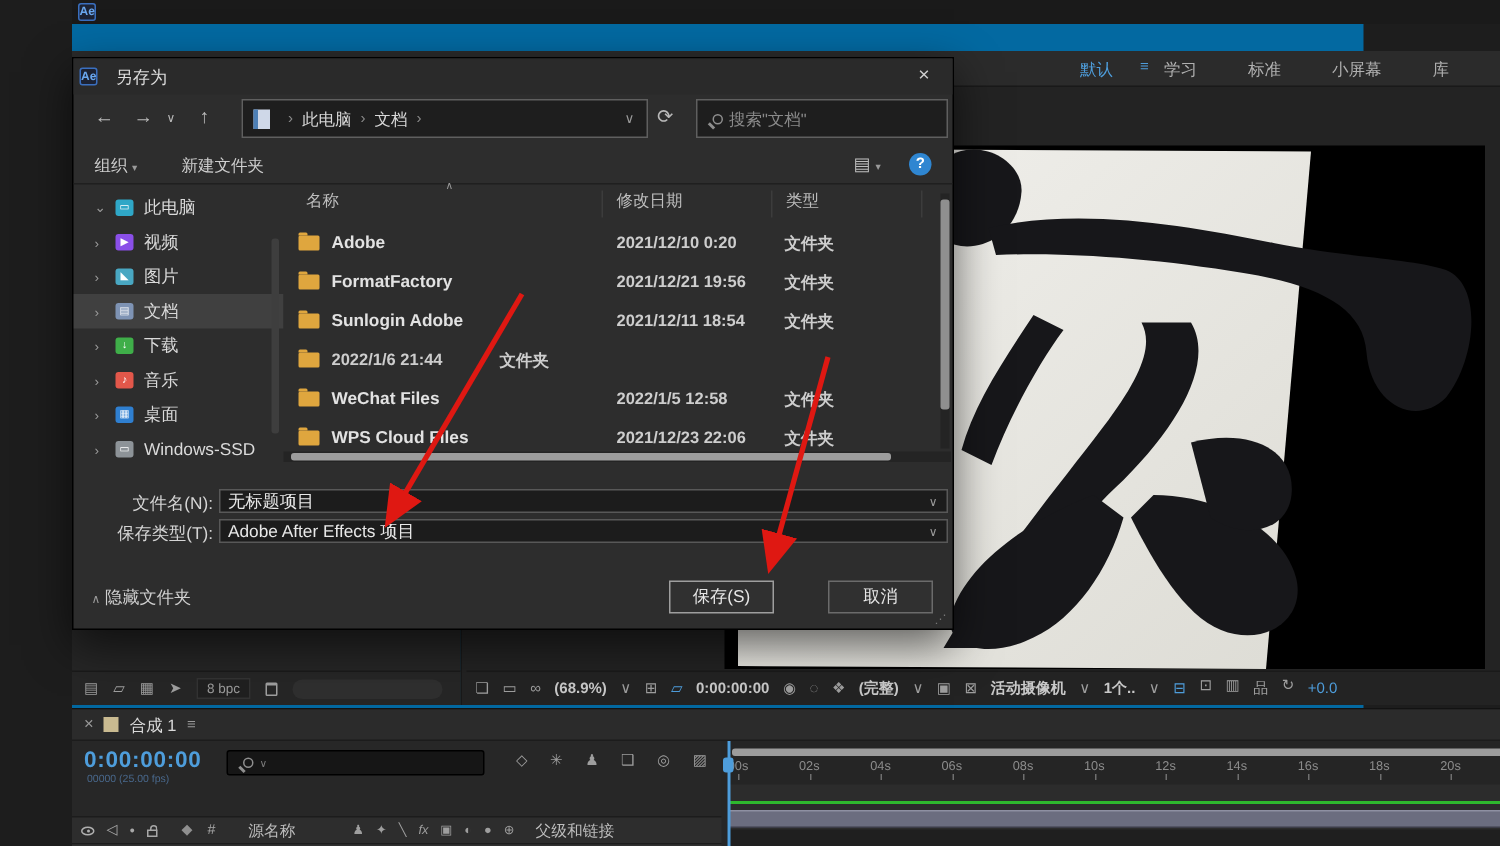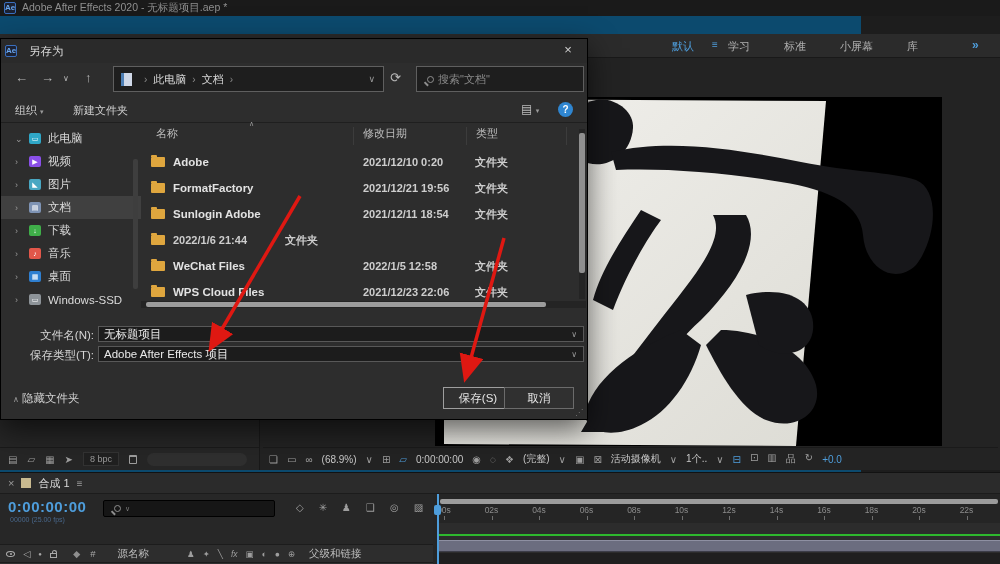--- a/index.html
+++ b/index.html
@@ -1,38 +1,38 @@
 <!DOCTYPE html>
 <html style="--accent: #4e9ddb; --folder: #dfa63e; --arrow_red: #df1812; --green_line: #2eb82e; --layer_bar: #6b6d7f; --time_blue: #4e9ddb; --paper: #efeeea;"><head>
 <meta charset="utf-8">
 <style>
   * { margin:0; padding:0; box-sizing:border-box; }
   html,body { width:1000px; height:564px; background:#1d1d1d; overflow:hidden; }
   body, #screen { font-family:"Liberation Sans","DejaVu Sans",sans-serif; }
-  #screen { position:relative; width:861px; height:564px; background:#0c4a6e; color:#ccc; font-size:11px; }
+  #screen { position:relative; width:861px; height:564px; background:#0369a1; color:#ccc; font-size:11px;margin-left:48px; }
 
   
   .titlebar { position:absolute; left:0; top:0; width:1000px; height:16px; background:#1a1a1a; display:flex; align-items:center; }
   .ae-logo { width:12px; height:12px; margin:0 6px 0 4px; background:#1c2233; border:1px solid #3a6fbf; border-radius:2px; color:#6aa7ee; font-size:8px; font-weight:bold; line-height:10px; text-align:center; }
   .win-title { color:#8f8f8f; font-size:10.5px; }
   .menubar { position:absolute; left:0; top:16px; width:1000px; height:18px; background:#272727; display:flex; align-items:center; padding-left:6px; border-bottom:1px solid #1a1a1a; }
   .menu-item { color:#c6c6c6; font-size:11px; padding:0 9px; cursor:default; }
   .toolbar-row { position:absolute; left:0; top:34px; width:1000px; height:24px; background:#2b2b2b; border-bottom:1px solid #191919; }
   .ws-tabs { position:absolute; left:672px; top:0; height:24px; display:flex; gap:34px; align-items:center; }
   .ws-tab { color:#b0b0b0; font-size:11px; white-space:nowrap; }
   .ws-tab.active { color:var(--accent); }
   .ws-menu-icon { position:absolute; left:712px; top:5px; color:var(--accent); font-size:10px; }
   .ws-more { position:absolute; left:972px; top:4px; color:var(--accent); font-size:12px; font-weight:bold; }
 
   
   .project-panel { position:absolute; left:0; top:58px; width:259px; height:412px; background:#262626; }
   .comp-panel { position:absolute; left:259px; top:58px; width:741px; height:412px; background:#232323; border-left:1px solid #191919; }
   .viewer { position:absolute; left:175px; top:39px; width:507px; height:349px; background:#000; }
   .comp-toolbar { position:absolute; left:3px; top:389px; width:735px; height:23px; border-top:1px solid #1a1a1a; display:flex; align-items:center; gap:9px; padding-left:6px; font-size:10px; color:#b2b2b2; white-space:nowrap; }
-  .comp-toolbar .txt { color:#c8c8c8; }
+  .comp-toolbar .txt { color:#c8c8c8;font-weight:bold; }
   .comp-toolbar .blue { color:var(--accent); }
   .icon-g { color:#9e9e9e; font-size:10px; }
   .proj-toolbar { position:absolute; left:0; top:447px; width:259px; height:23px; background:#262626; border-top:1px solid #1a1a1a; display:flex; align-items:center; gap:10px; padding-left:8px; }
   .bpc-box { color:#9a9a9a; font-size:9px; padding:1px 6px; background:#202020; border:1px solid #333; }
   .trash { width:8px; height:9px; border:1px solid #9e9e9e; border-top:2px solid #9e9e9e; border-radius:1px; }
   .pill { width:100px; height:13px; background:#2f2f2f; border-radius:7px; }
 
   
   .viewer svg { display:block; }
 
@@ -77,21 +77,21 @@
   .hscroll { position:absolute; left:140px; top:262px; width:445px; height:7px; background:#242424; }
   .hscroll .thumb { position:absolute; left:5px; top:1px; width:400px; height:5px; background:#9c9c9c; border-radius:2px; }
   .vscroll { position:absolute; left:578px; top:90px; width:6px; height:170px; background:#242424; }
   .vscroll .thumb { position:absolute; left:0; top:4px; width:6px; height:140px; background:#8f8f8f; border-radius:2px; }
 
   .field-label { position:absolute; width:93px; text-align:right; color:#d5d5d5; font-size:11.5px; }
   .field { position:absolute; left:97px; width:486px; height:16px; background:#1c1c1c; border:1px solid #585858; color:#e8e8e8; font-size:11.5px; display:flex; align-items:center; padding-left:5px; }
   .field .caret { margin-left:auto; margin-right:6px; color:#9a9a9a; font-size:8px; }
   .hidefold { position:absolute; left:12px; top:352px; color:#cfcfcf; font-size:11.5px; }
   .btn { position:absolute; top:348px; width:70px; height:22px; background:#303030; color:#e6e6e6; font-size:11.5px; text-align:center; line-height:20px; }
-  .btn.save { left:442px; border:1px solid #9e9e9e; }
+  .btn.save { left:397px; border:1px solid #9e9e9e; }
   .btn.cancel { left:503px; border:1px solid #6b6b6b; }
   .grip { position:absolute; right:4px; bottom:2px; color:#777; font-size:8px; }
 
   
   .timeline { position:absolute; left:0; top:472px; width:1000px; height:92px; background:#262626; border-top:1px solid #121212; }
   .tl-tabrow { position:absolute; left:0; top:0; width:1000px; height:21px; display:flex; align-items:center; gap:7px; padding-left:8px; background:#2b2b2b; border-bottom:1px solid #1c1c1c; }
   .tab-close { color:#9a9a9a; font-size:11px; }
   .tab-swatch { width:10px; height:10px; background:#c9ba90; }
   .tab-label { color:#dadada; font-size:11px; }
   .tab-menu { color:#9a9a9a; font-size:10px; }
@@ -122,21 +122,20 @@
   
   .arrows { position:absolute; left:0; top:0; width:1000px; height:564px; z-index:50; pointer-events:none; }
 </style>
 </head>
 <body>
 
 <div id="screen">
 
   <div class="titlebar">
     <div class="ae-logo">Ae</div>
-    <span class="win-title">Adobe After Effects 2020 - 无标题项目.aep *</span>
   </div>
 
 
   <div class="toolbar-row">
     <div class="ws-tabs">
 
     <span class="ws-tab active">默认</span>
         <span class="ws-tab">学习</span>
         <span class="ws-tab">标准</span>
         <span class="ws-tab">小屏幕</span>

